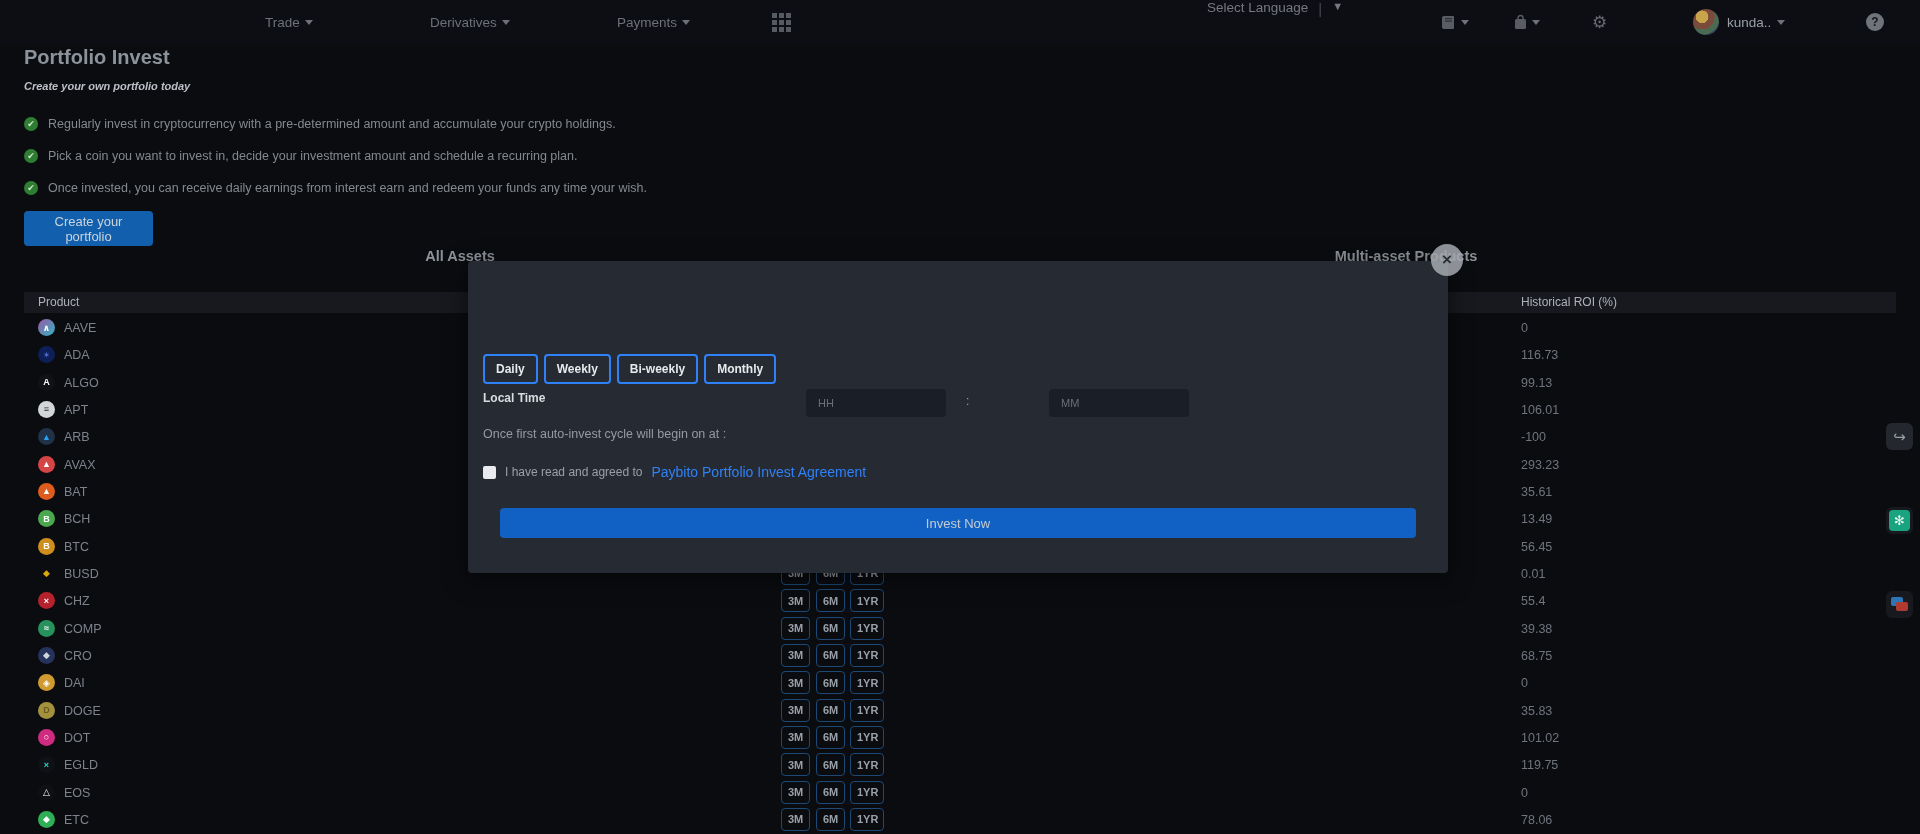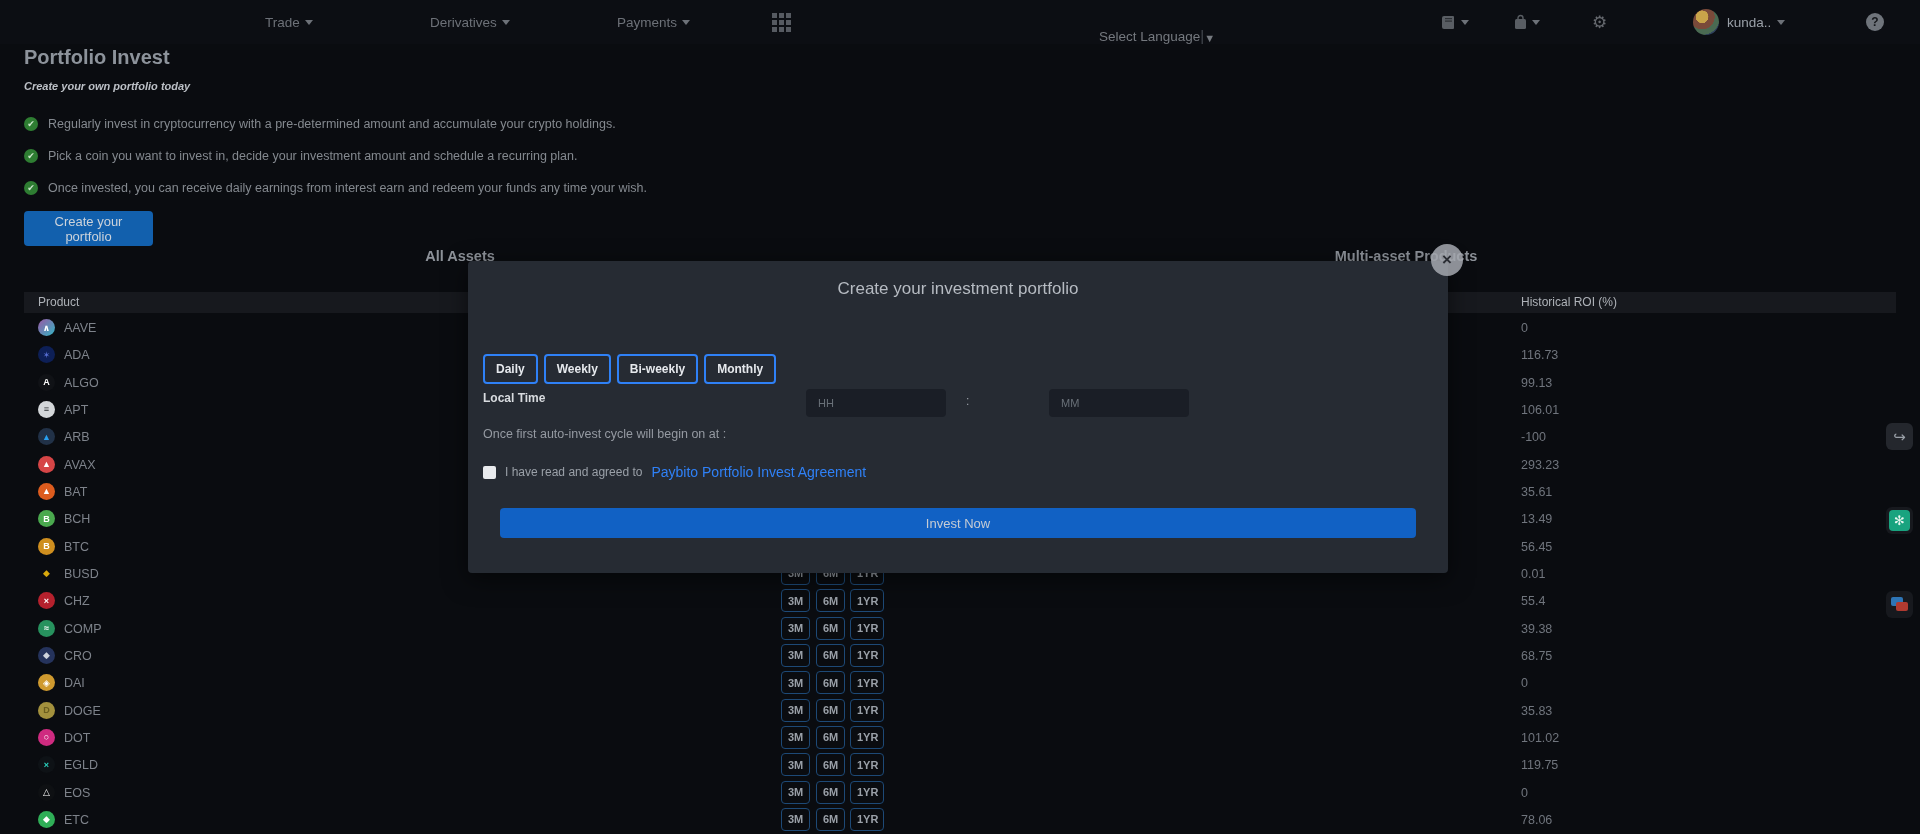--- a/index.html
+++ b/index.html
@@ -8,22 +8,22 @@
 
   
   #navbar{position:absolute;left:0;top:0;width:1920px;height:44px;background:#0c0e13;}
   .nav-item{position:absolute;top:0;height:44px;display:flex;align-items:center;gap:5px;
     color:#6d7178;font-size:13.5px;cursor:pointer;}
   .caret{width:0;height:0;border-left:4px solid transparent;border-right:4px solid transparent;
     border-top:5px solid #6d7178;display:inline-block;}
   #apps-grid{position:absolute;left:772px;top:13px;display:grid;grid-template-columns:repeat(3,5px);
     grid-gap:2px;cursor:pointer;}
   #apps-grid span{width:5px;height:5px;background:#565a61;}
-  #lang-widget{position:absolute;left:1099px;top:0;height:44px;display:flex;align-items:flex-end;
-    color:#75797f;font-size:13.5px;cursor:pointer;}
+  #lang-widget{position:absolute;left:1207px;top:0;height:44px;display:flex;align-items:flex-start;
+    gap:10px;color:#75797f;font-size:13.5px;cursor:pointer;}
   #lang-widget .sep{color:#43474d;font-size:15px;}
   #lang-widget .tri{font-size:11px;color:#75797f;}
   .nav-icon{position:absolute;top:0;height:44px;display:flex;align-items:center;gap:4px;
     color:#6d7178;cursor:pointer;}
   .nav-icon svg{display:block;}
   #gear-wrap{left:1592px;font-size:17px;color:#66696f;}
   #avatar{position:absolute;left:1693px;top:9px;width:26px;height:26px;border-radius:50%;
     background:radial-gradient(circle at 35% 30%,#c9a44a 0 25%,#7a4a3a 26% 50%,#4a6a52 51% 72%,#30425e 73% 100%);
     cursor:pointer;}
   #username{position:absolute;left:1727px;top:0;height:44px;display:flex;align-items:center;gap:6px;
@@ -339,21 +339,20 @@
         <span class="coin-sym">ETC</span>
         <button class="term-btn" style="left: 757px; width: 29px;">3M</button>
         <button class="term-btn" style="left: 792px; width: 29px;">6M</button>
         <button class="term-btn" style="left: 826px; width: 34px;">1YR</button>
         <span class="coin-roi">78.06</span>
       </div>
     </div>
 
   <div id="modal">
     <button id="modal-close">×</button>
-    <div id="modal-title">Create your investment portfolio</div>
     <div id="freq-row">
         <button class="opt-btn">Daily</button>
         <button class="opt-btn">Weekly</button>
         <button class="opt-btn">Bi-weekly</button>
         <button class="opt-btn">Monthly</button>
       </div>
     <div id="local-time">Local Time</div>
     <input id="hh-input" class="time-input" placeholder="HH" style="">
     <span id="time-colon">:</span>
     <input id="mm-input" class="time-input" placeholder="MM" style="">

